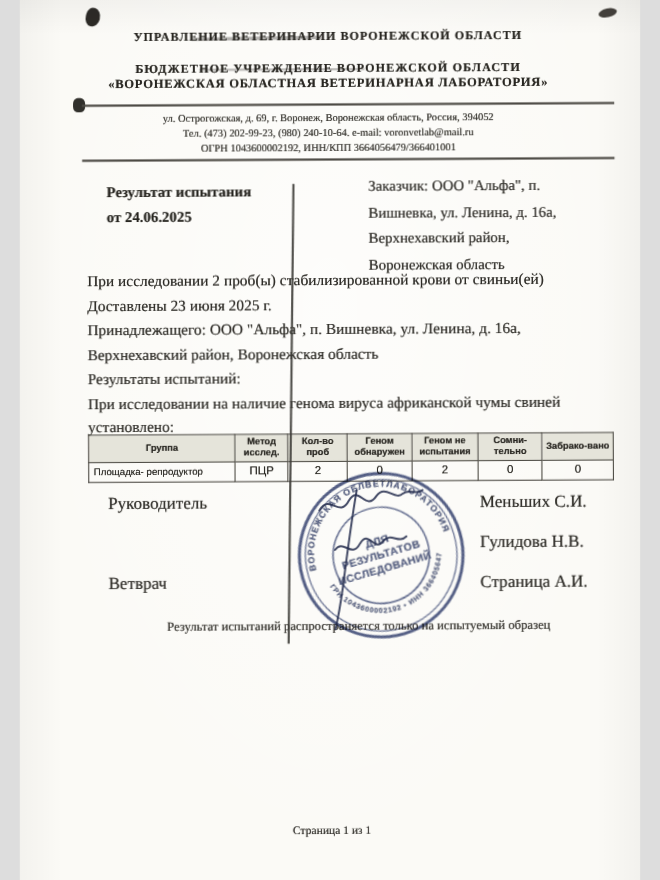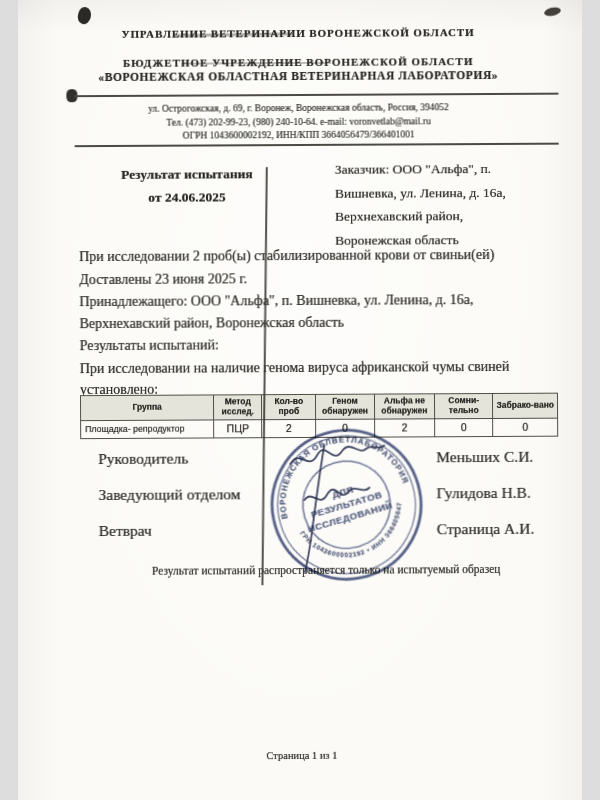--- a/index.html
+++ b/index.html
@@ -26,21 +26,21 @@
            font-size:11px; font-weight:bold; letter-spacing:1px; color:#26241f; }
   .inst2 { position:absolute; top:70px; left:0; width:100%; text-align:center;
            font-size:11.5px; font-weight:bold; letter-spacing:.6px; color:#26241f; }
   .rule { position:absolute; left:58px; width:484px; background:#4c4a44; }
   .rule1 { top:94px; height:2px; }
   .rule2 { top:144px; height:1.5px; }
   .contact { position:absolute; top:102px; left:0; width:100%; text-align:center;
              font-size:9.5px; line-height:13.5px; color:#33312b; }
 
   
-  .result-block { position:absolute; top:162px; left:80px; width:180px; text-align:center;
+  .result-block { position:absolute; top:162px; left:80px; width:180px; 
                   font-size:13.5px; font-weight:bold; line-height:23px; color:#26241f; }
   .customer { position:absolute; top:158px; left:318px; width:205px;
               font-size:13.5px; line-height:23.5px; color:#2b2924; }
 
   
   .bodytext { position:absolute; top:245px; left:62px; width:472px;
               font-size:14px; line-height:21.5px; color:#2b2924; }
   .bodytext p { margin:0 0 1px 0; }
 
   
@@ -144,21 +144,21 @@
           <col style="width:58px">
           <col style="width:56px">
           <col style="width:62px">
       </colgroup>
       <thead>
         <tr>
           <th>Группа</th>
           <th>Метод исслед.</th>
           <th>Кол-во проб</th>
           <th>Геном обнаружен</th>
-          <th>Альфа не обнаружен</th>
+          <th>Геном не испытания</th>
           <th>Сомни-тельно</th>
           <th>Забрако-вано</th>
         </tr>
       </thead>
       <tbody>
         <tr>
           <td class="group">Площадка- репродуктор</td>
           <td>ПЦР</td>
           <td>2</td>
           <td>0</td>
@@ -167,21 +167,20 @@
           <td>0</td>
         </tr>
       </tbody>
     </table>
 
     <div class="sig-row sig1">
       <span class="sig-role">Руководитель</span>
       <span class="sig-name">Меньших С.И.</span>
     </div>
     <div class="sig-row sig2">
-      <span class="sig-role">Заведующий отделом</span>
       <span class="sig-name">Гулидова Н.В.</span>
     </div>
     <div class="sig-row sig3">
       <span class="sig-role">Ветврач</span>
       <span class="sig-name">Страница А.И.</span>
     </div>
 
     <div class="disclaimer">Результат испытаний распространяется только на испытуемый образец</div>
 
     <svg class="stamp" viewBox="0 0 170 170">

